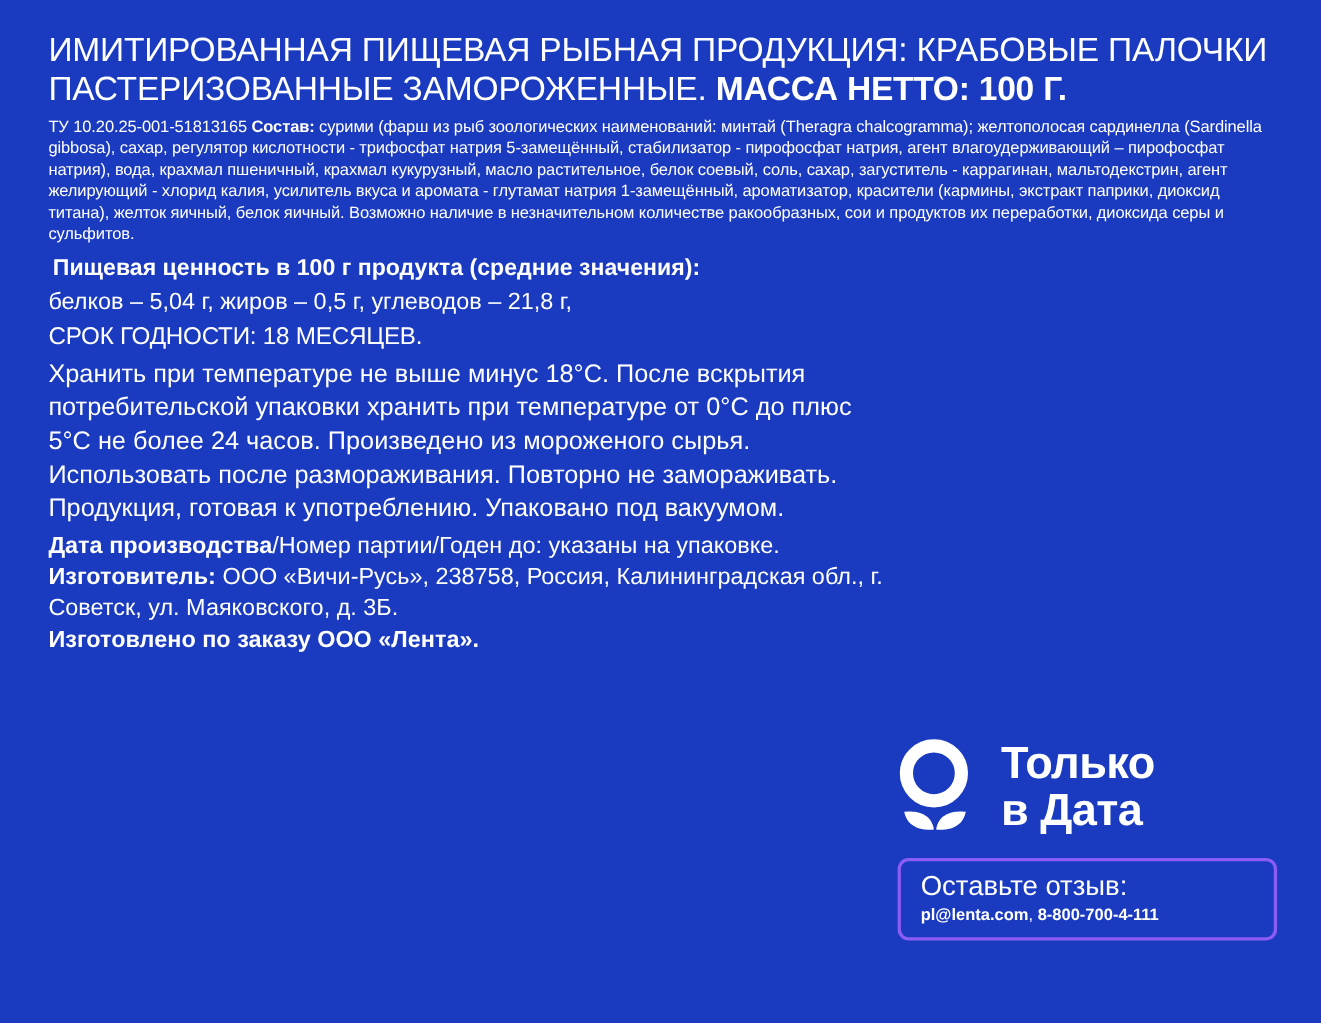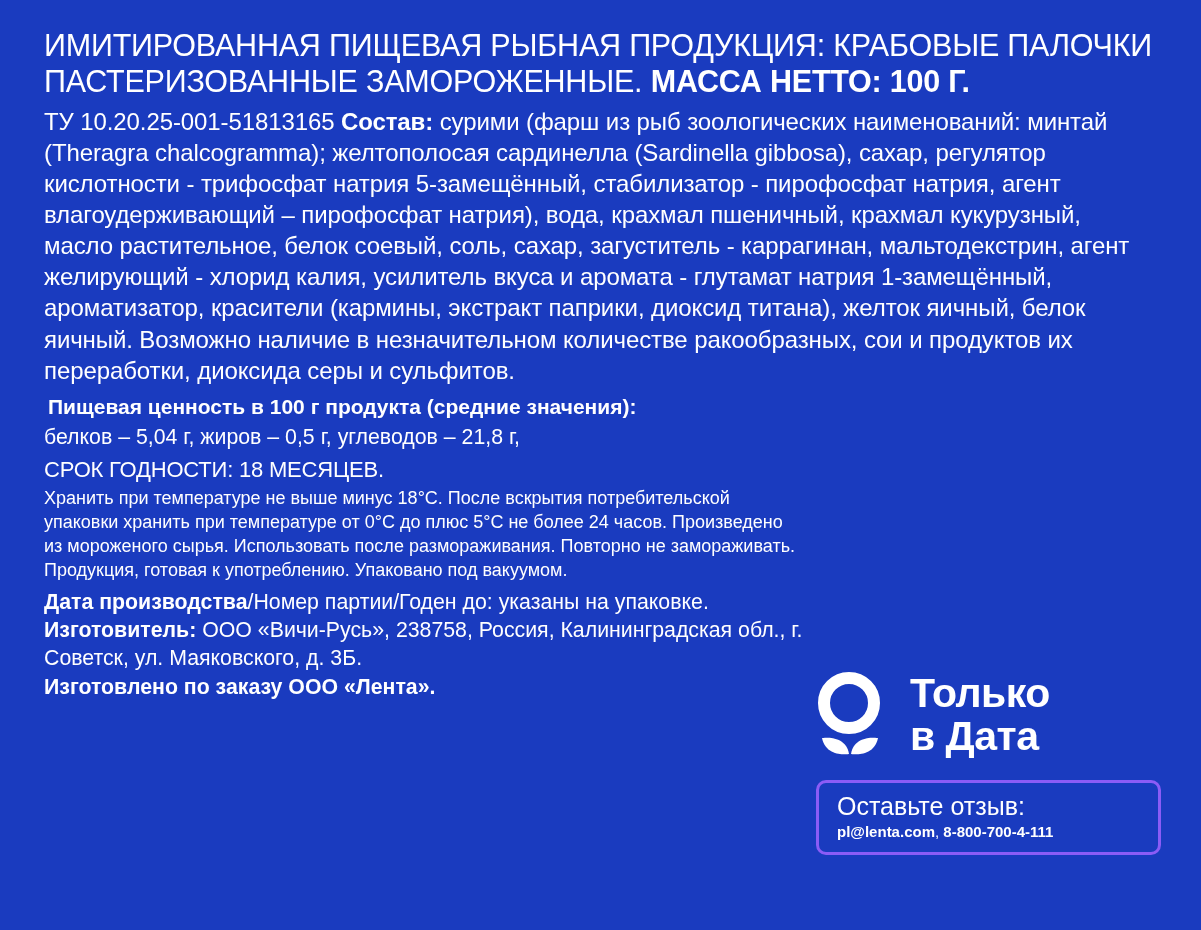--- a/index.html
+++ b/index.html
@@ -27,21 +27,21 @@
     font-weight: 400;
     letter-spacing: -0.2px;
     margin: 0 0 6px 0;
     text-transform: uppercase;
     max-width: 1115px;
   }
   .title .netto {
     font-weight: 700;
   }
   .body-text {
-    font-size: 24px;
+    font-size: 15px;
     line-height: 1.295;
     letter-spacing: -0.1px;
     max-width: 1105px;
   }
   .body-text b, .bold {
     font-weight: 700;
   }
   .ingredients {
     margin: 0 0 7px 0;
   }
@@ -56,21 +56,21 @@
     line-height: 1.3;
     margin: 0 0 5px 0;
   }
   .shelf-life {
     font-size: 22px;
     line-height: 1.2;
     margin: 0 0 4px 0;
     letter-spacing: -0.2px;
   }
   .storage {
-    font-size: 18px;
+    font-size: 23px;
     line-height: 1.33;
     margin: 0;
     max-width: 760px;
   }
   .manufacturer {
     font-size: 21.3px;
     line-height: 1.33;
     margin: 0;
     max-width: 760px;
   }

